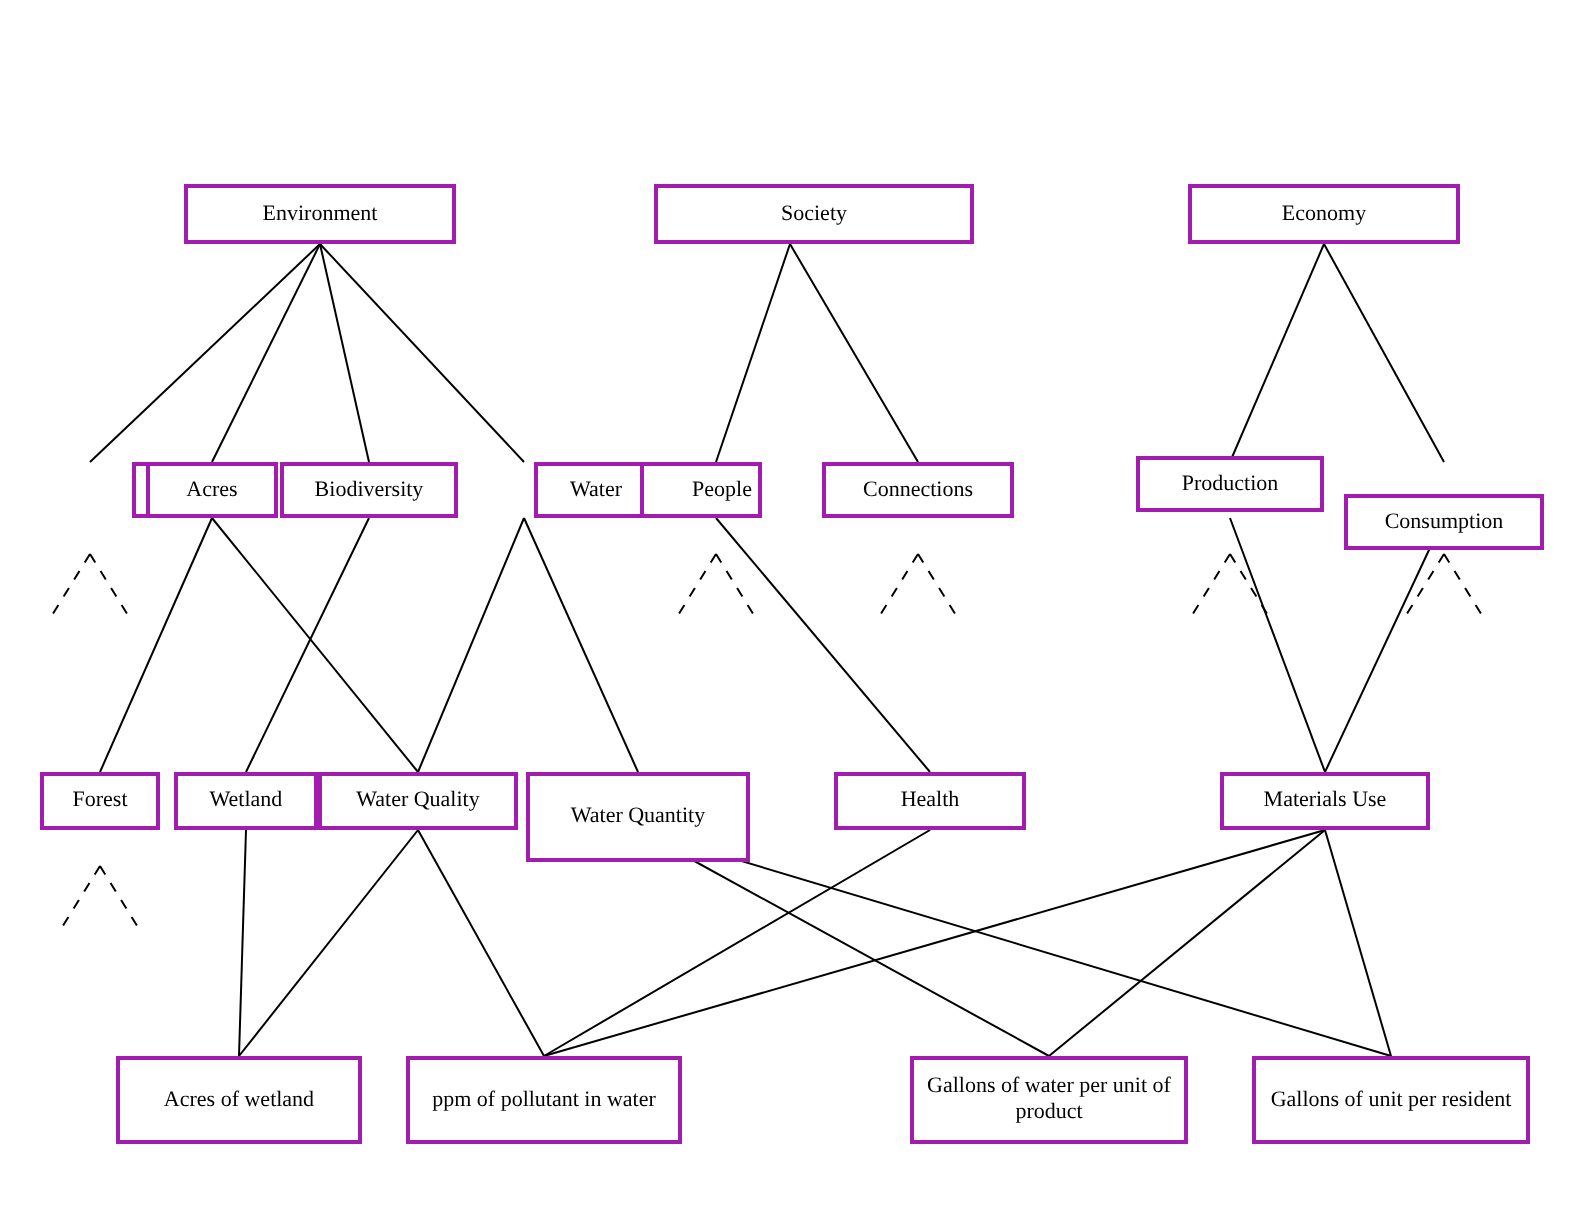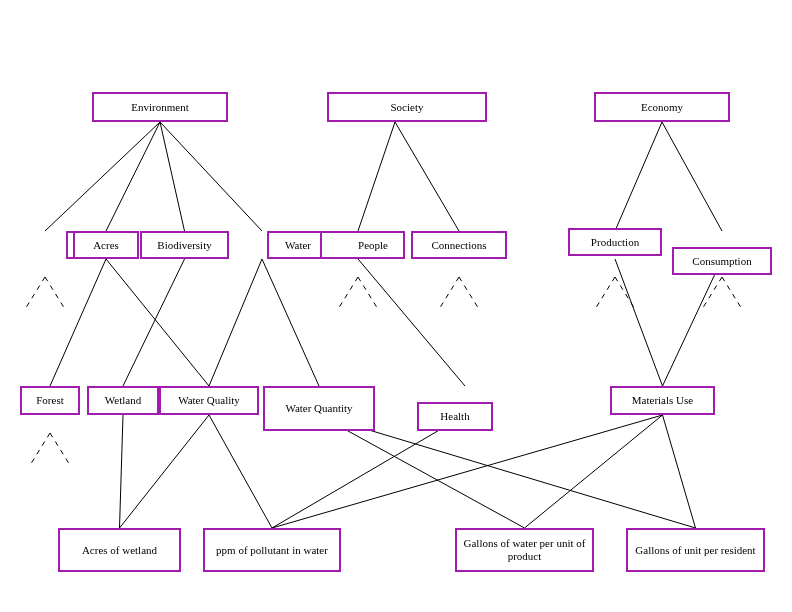--- a/index.html
+++ b/index.html
@@ -98,21 +98,21 @@
       </div>
       <div class="node thick" style="left: 73px; top: 231px; width: 66px; height: 28px;">
         <span>Acres</span>
       </div>
       <div class="node thick" style="left: 140px; top: 231px; width: 89px; height: 28px;">
         <span>Biodiversity</span>
       </div>
       <div class="node thick" style="left: 231px; top: 231px; width: 62px; height: 28px; margin-left: 36px;">
         <span>Water</span>
       </div>
-      <div class="node thick" style="left: 320px; top: 231px; width: 85px; height: 28px; padding-left: 24px;">
+      <div class="node thick" style="left: 320px; top: 231px; width: 61px; height: 28px; padding-left: 24px;">
         <span>People</span>
       </div>
       <div class="node thick" style="left: 411px; top: 231px; width: 96px; height: 28px;">
         <span>Connections</span>
       </div>
       <div class="node thick" style="left: 568px; top: 228px; width: 94px; height: 28px;">
         <span>Production</span>
       </div>
       <div class="node thick" style="left: 672px; top: 247px; width: 100px; height: 28px;">
         <span>Consumption</span>
@@ -122,21 +122,21 @@
       </div>
       <div class="node thick" style="left: 87px; top: 386px; width: 72px; height: 29px;">
         <span>Wetland</span>
       </div>
       <div class="node thick" style="left: 159px; top: 386px; width: 100px; height: 29px;">
         <span>Water Quality</span>
       </div>
       <div class="node thick" style="left: 263px; top: 386px; width: 112px; height: 45px;">
         <span>Water Quantity</span>
       </div>
-      <div class="node thick" style="left: 417px; top: 386px; width: 76px; height: 29px; margin-top: 16px;">
+      <div class="node thick" style="left: 417px; top: 386px; width: 96px; height: 29px;">
         <span>Health</span>
       </div>
       <div class="node thick" style="left: 610px; top: 386px; width: 105px; height: 29px;">
         <span>Materials Use</span>
       </div>
       <div class="node thick" style="left: 58px; top: 528px; width: 123px; height: 44px;">
         <span>Acres of wetland</span>
       </div>
       <div class="node thick" style="left: 203px; top: 528px; width: 138px; height: 44px;">
         <span>ppm of pollutant in water</span>

